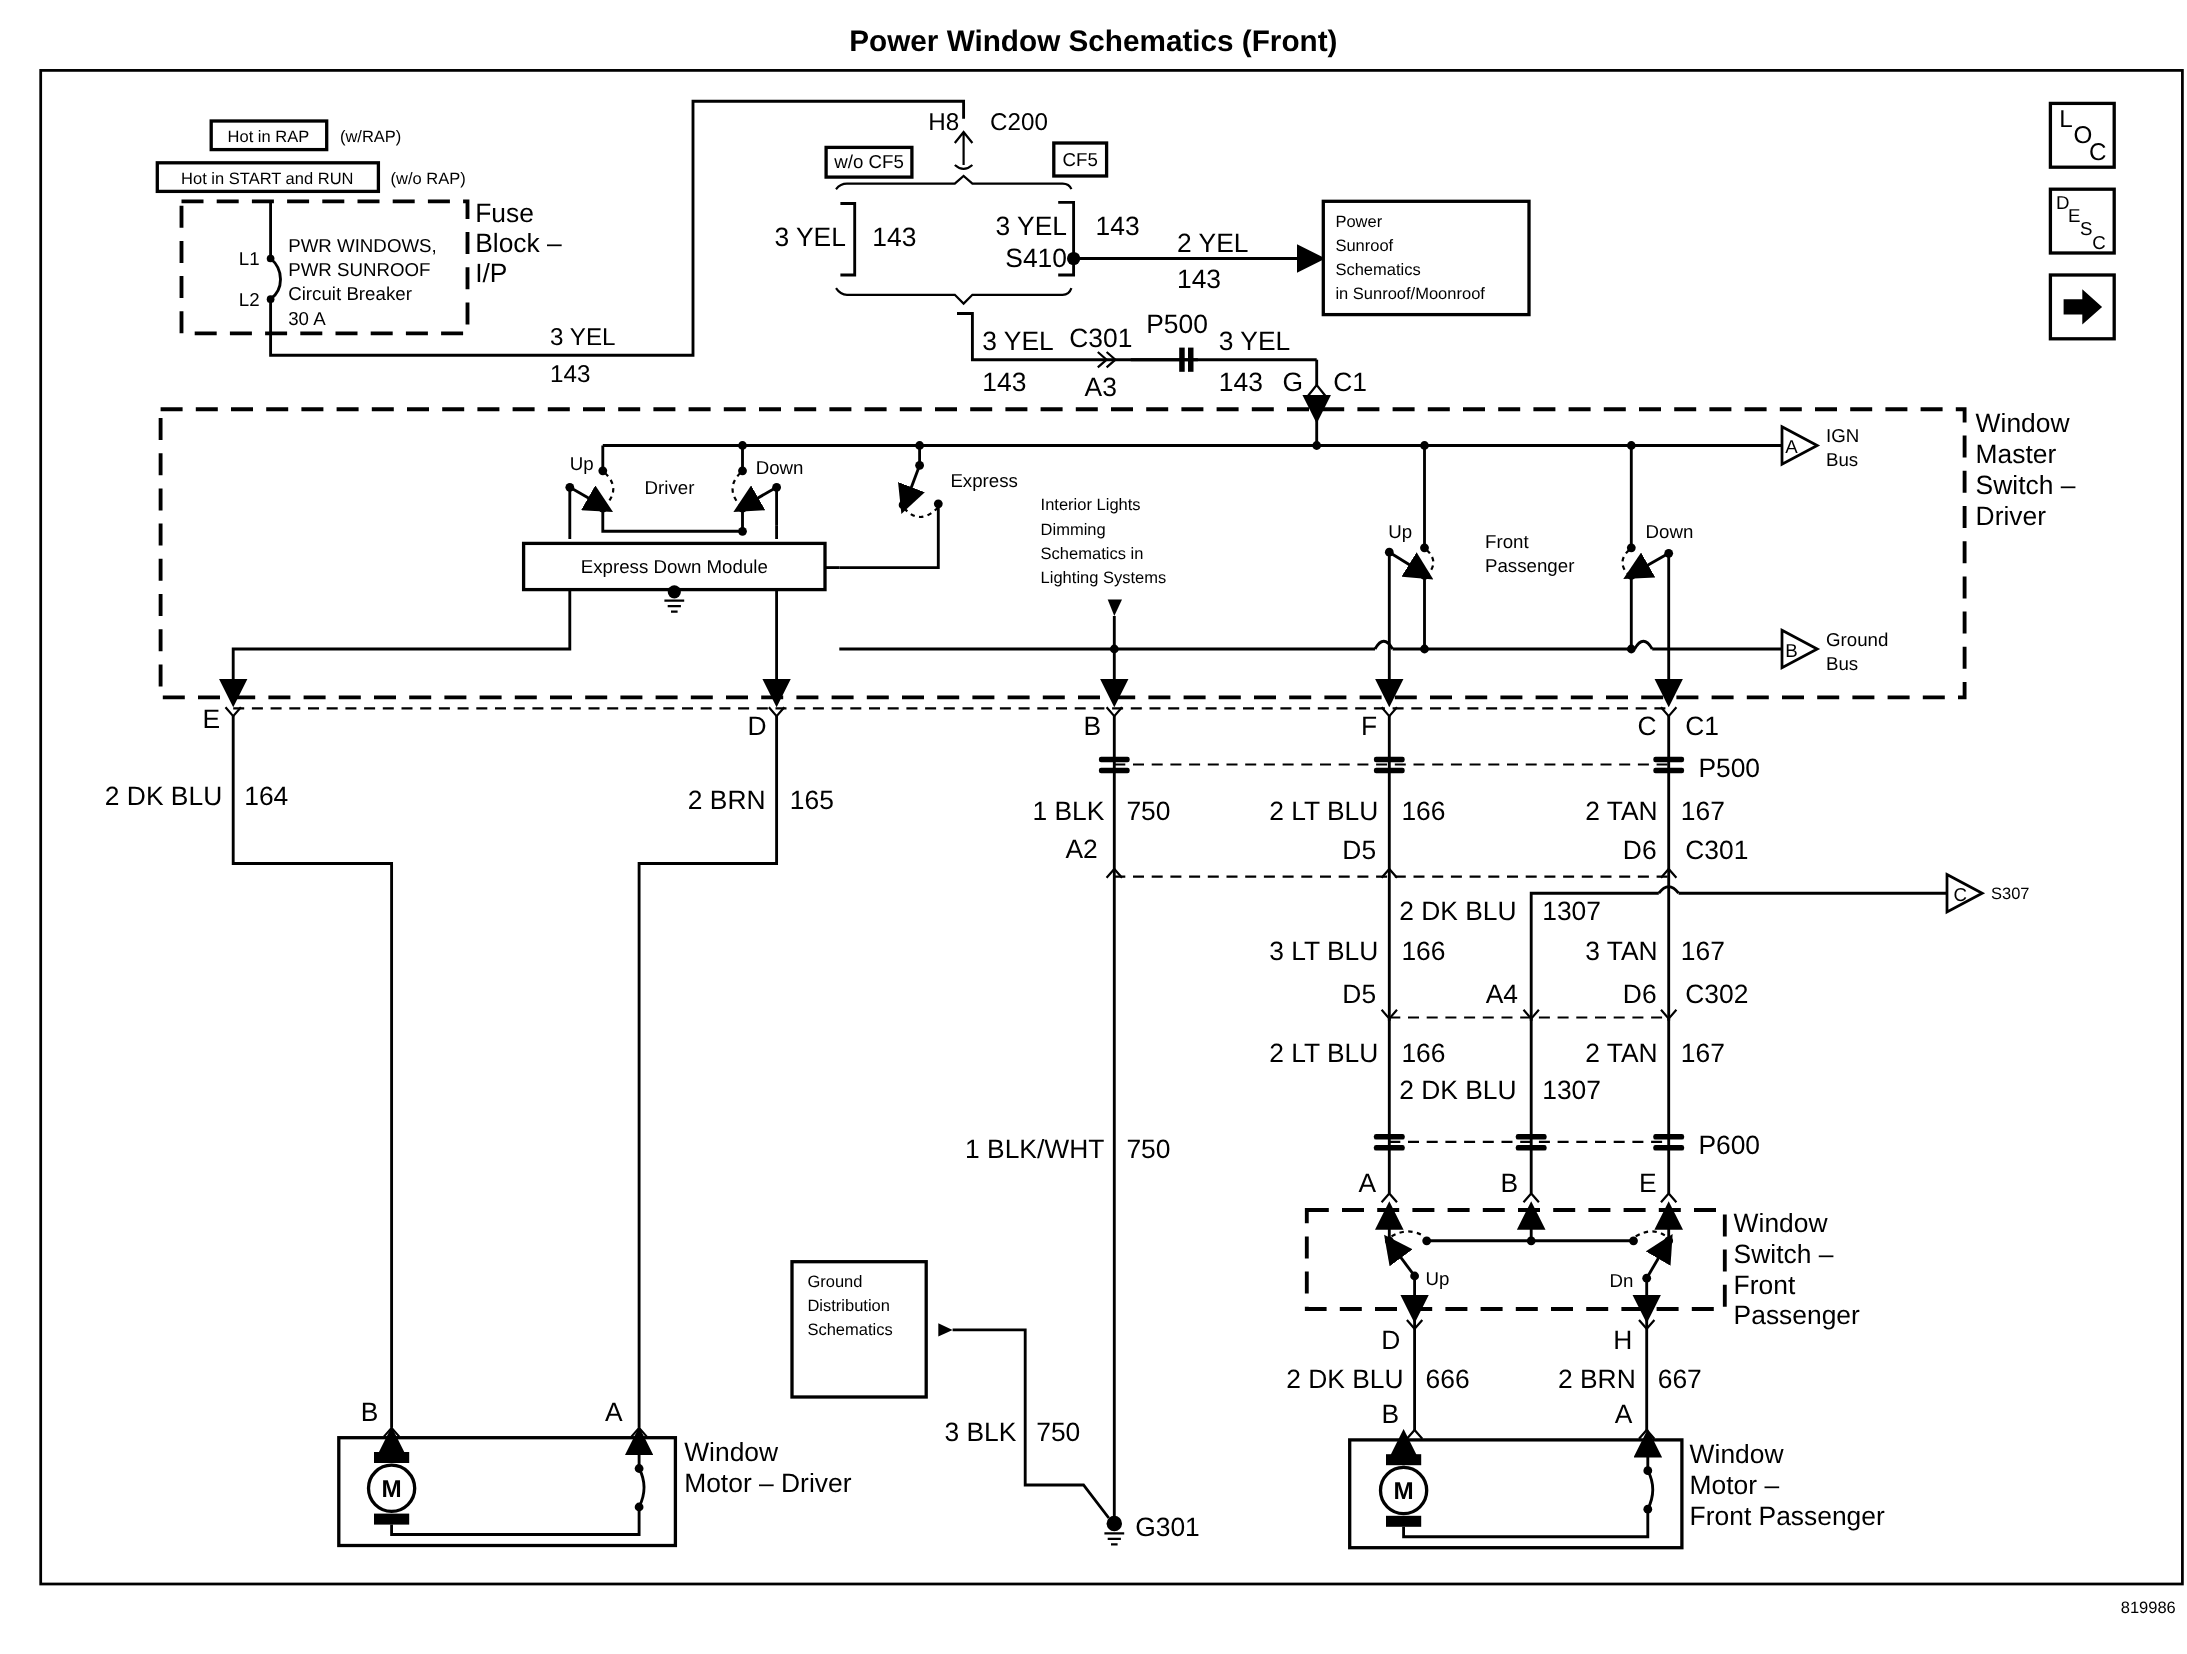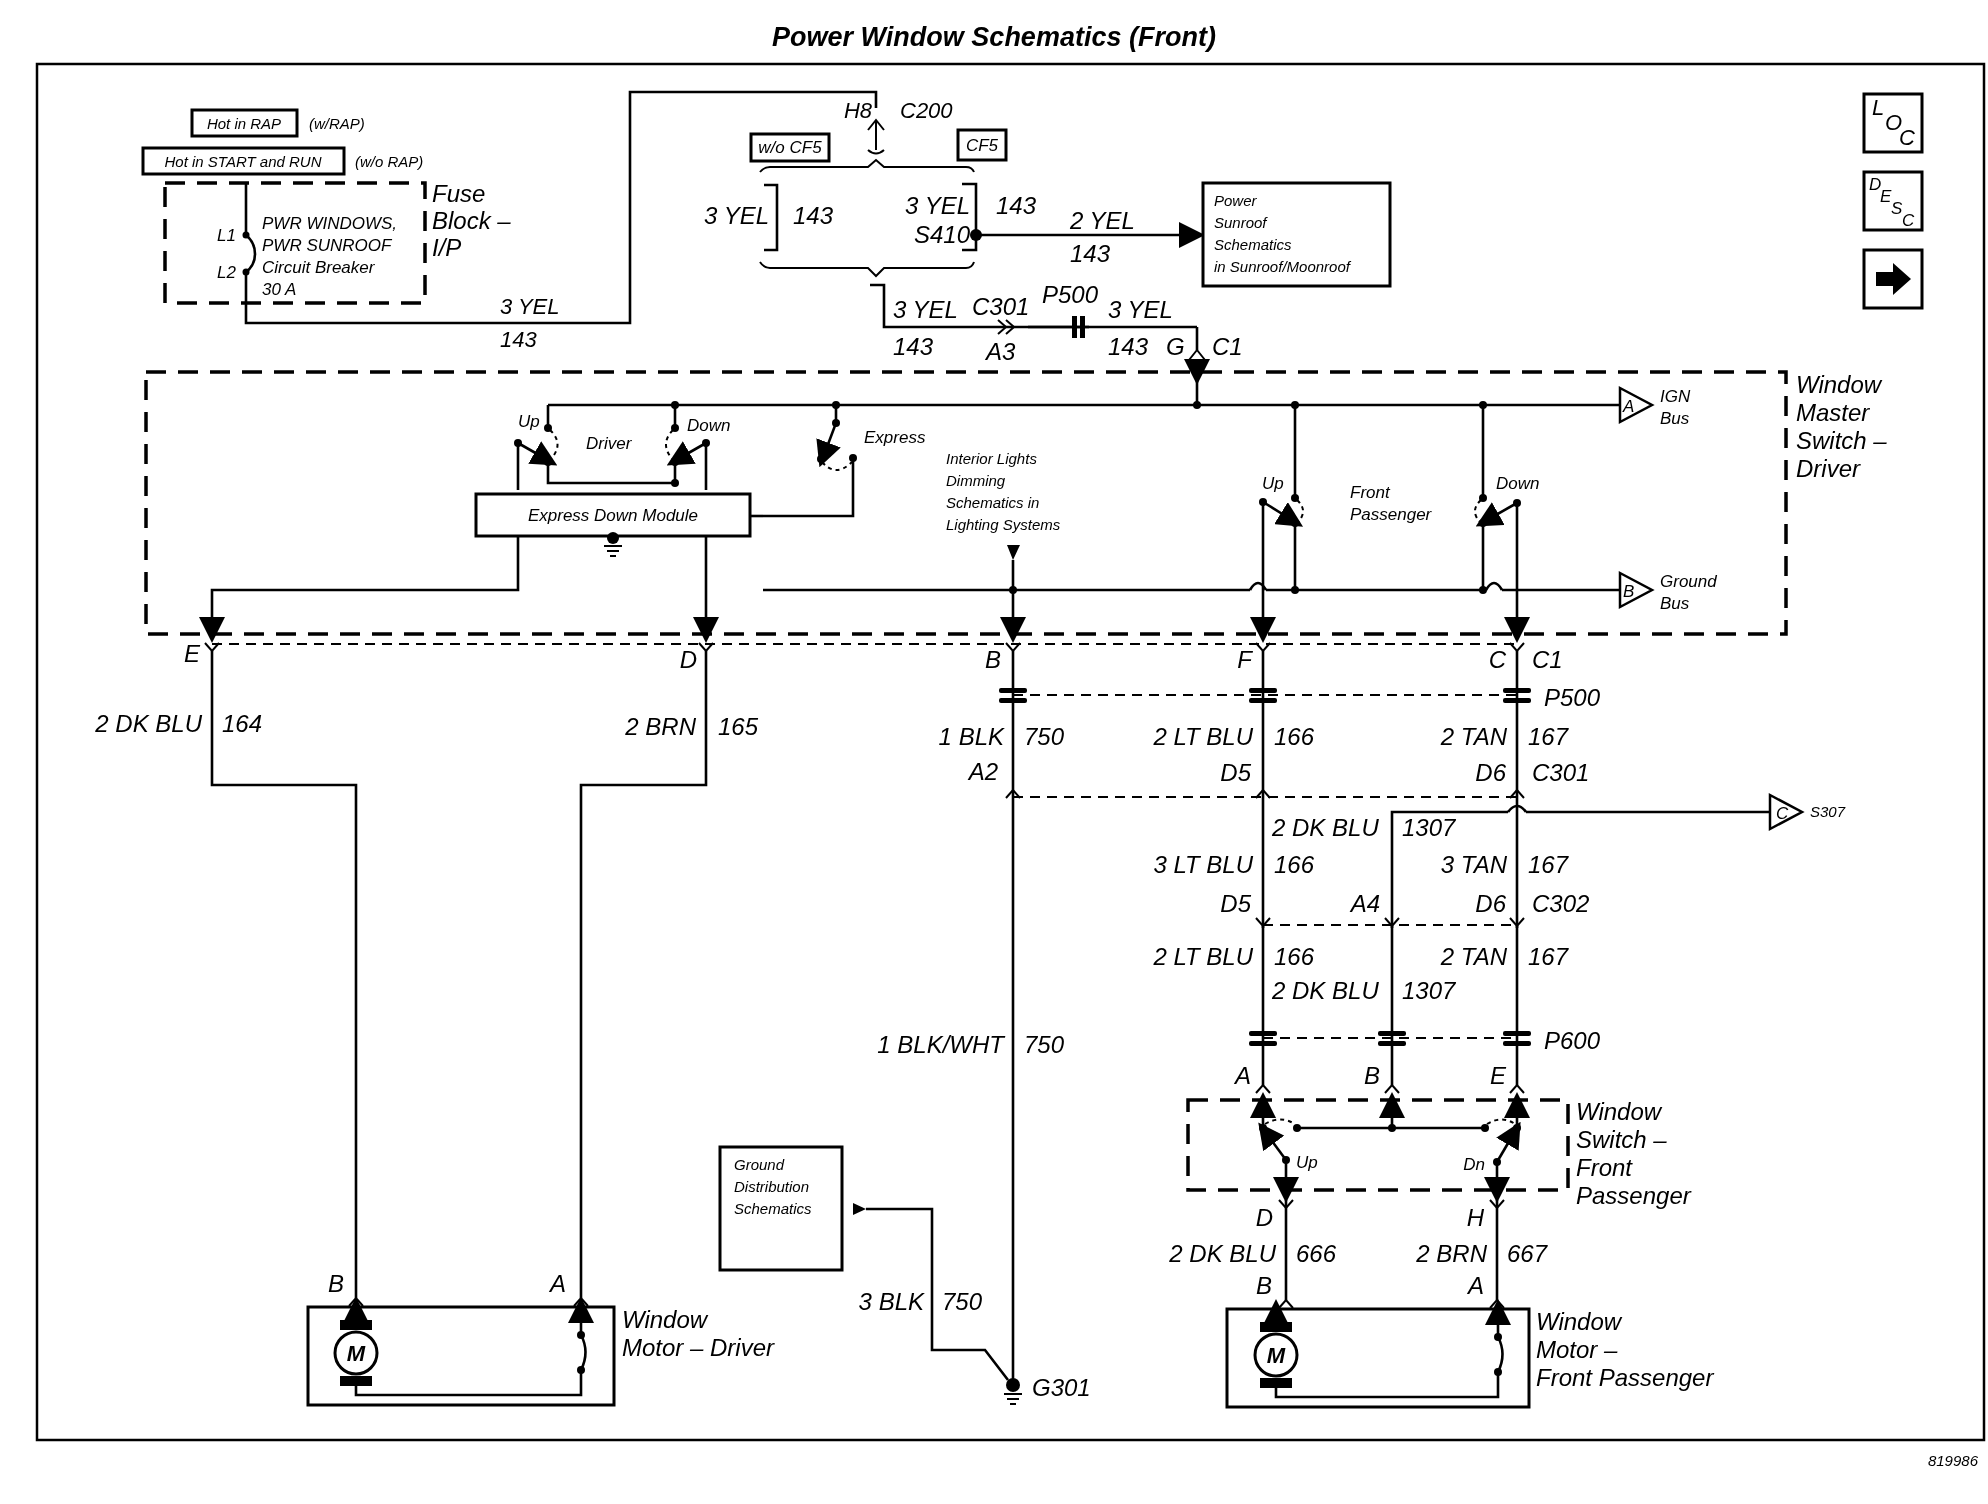--- a/index.html
+++ b/index.html
@@ -1,17 +1,17 @@
 <!DOCTYPE html>
 <html><head>
 <meta charset="utf-8">
 <style>
   html, body { margin: 0; padding: 0; background: #ffffff; }
   body { width: 1988px; height: 1504px; overflow: hidden; font-family: "Liberation Sans", sans-serif; }
-  #stage { position: relative; width: 1988px; height: 1504px; font-style: italic; }
+  #stage { position: relative; width: 1988px; height: 1504px; }
   svg { position: absolute; left: 0; top: 0; }
   .w { stroke: #000; stroke-width: 2.6; fill: none; }
   .wt { stroke: #000; stroke-width: 2; fill: none; }
   .dash { stroke: #000; stroke-width: 3.5; fill: none; stroke-dasharray: 20 12; }
   .dash-thin { stroke: #000; stroke-width: 2; fill: none; stroke-dasharray: 10 7; }
   .dot-curve { stroke: #000; stroke-width: 2; fill: none; stroke-dasharray: 4 4; }
   .box { stroke: #000; stroke-width: 3; fill: #fff; }
   .t { font-family: "Liberation Sans", sans-serif; fill: #000; }
   .lg { font-size: 24px; }
   .md { font-size: 22px; }

